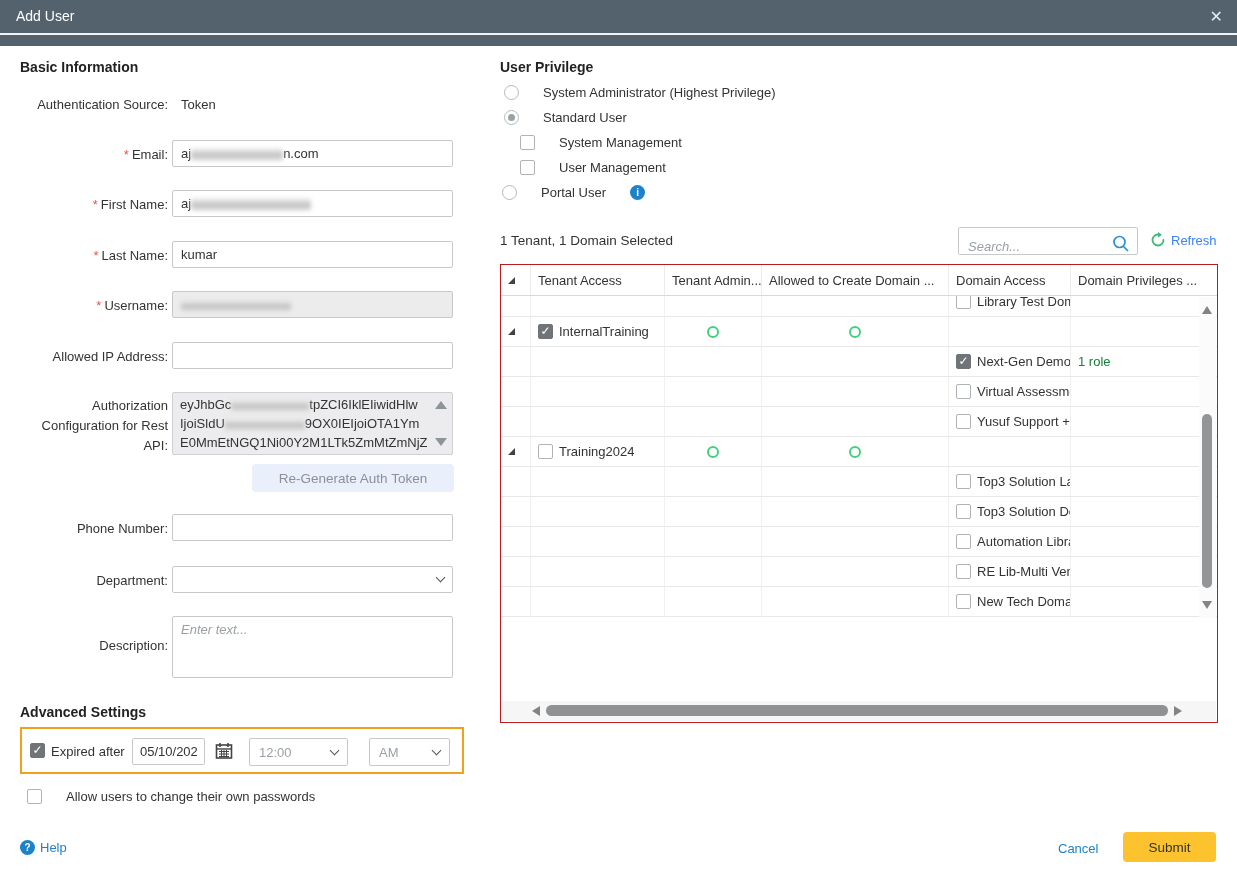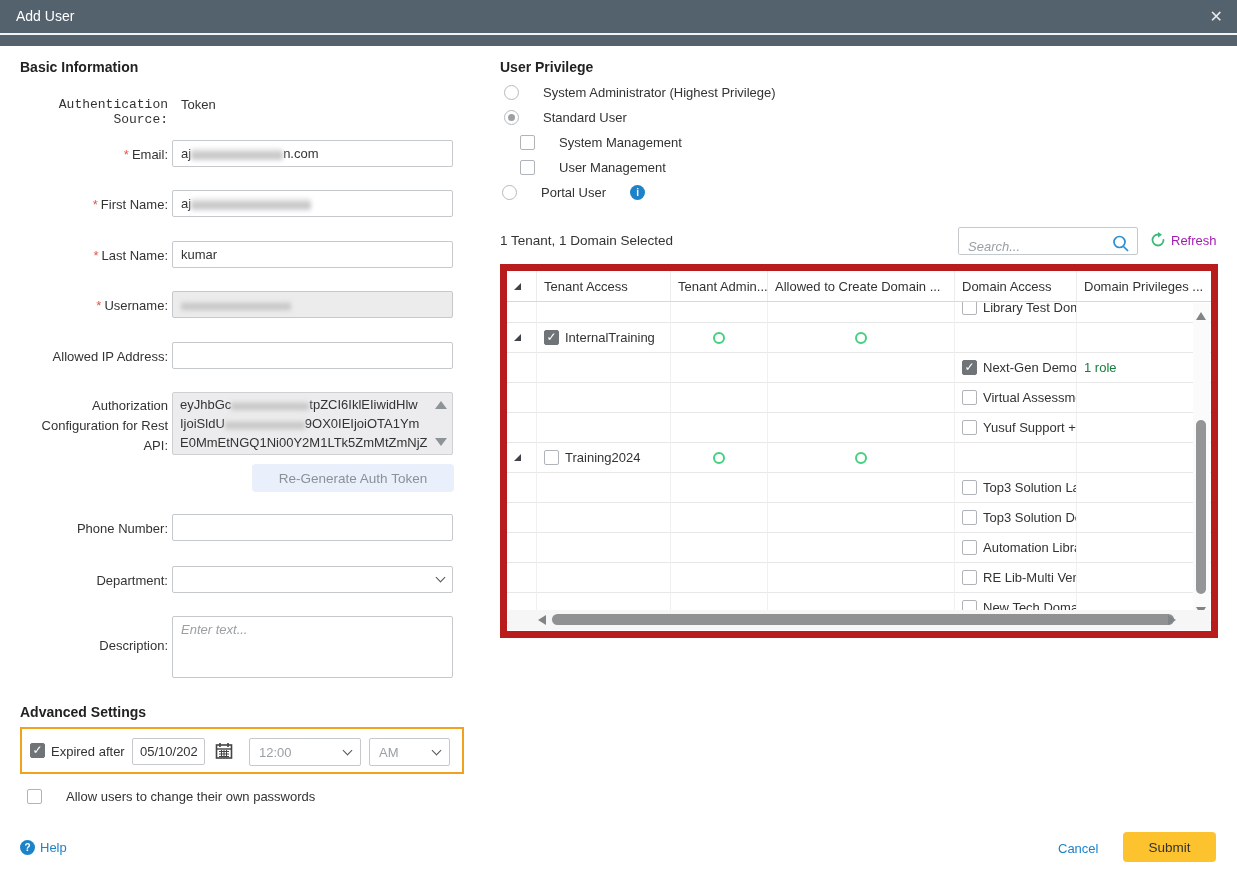--- a/index.html
+++ b/index.html
@@ -68,24 +68,24 @@
   
   .priv-row { position:absolute; display:flex; align-items:center; gap:24px; }
   .info-icon { display:inline-block; width:15px; height:15px; border-radius:50%; background:#1d83c9;
     color:#fff; font-size:10px; font-weight:bold; text-align:center; line-height:15px; font-style:normal; }
 
   .search-box { position:absolute; left:958px; top:227px; width:180px; height:28px; border:1px solid #c6c9cc;
     border-radius:2px; display:flex; align-items:flex-end; }
   .search-box input { border:none; outline:none; flex:1; padding:0 6px 0 9px; font-family:"Liberation Sans", sans-serif;
     font-size:13px; min-width:0; }
   .refresh { position:absolute; left:1150px; top:232px; display:flex; align-items:center; gap:5px;
-    color:#a21caf; cursor:pointer; }
-
-  
-  .grid { position:absolute; left:500px; top:264px; width:718px; height:374px; border:7px solid #b91c1c; background:#fff; }
+    color:#3b82f6; cursor:pointer; }
+
+  
+  .grid { position:absolute; left:500px; top:264px; width:718px; height:459px; border:1px solid #b91c1c; background:#fff; }
   .grow { display:grid; grid-template-columns:30px 134px 97px 187px 122px 147px; height:31px; }
   .grid-head { border-bottom:1px solid #d9d9d9; background:#fff; position:relative; z-index:2; }
   .grid-head .gc { display:flex; align-items:center; padding:0 7px; border-right:1px solid #ececec;
     white-space:nowrap; overflow:hidden; color:#333; }
   .grid-body { position:relative; height:321px; overflow:hidden; }
   .brow { display:grid; grid-template-columns:30px 134px 97px 187px 122px 147px; height:30px; }
   .brow .gc { display:flex; align-items:center; padding:0 7px; border-right:1px solid #f0f0f0;
     border-bottom:1px solid #e8e8e8; white-space:nowrap; overflow:hidden; gap:6px; }
   .first-clip { margin-top:-9px; }
   .exp { width:0; height:0; border-bottom:7px solid #3f4347; border-left:7px solid transparent; }
@@ -116,21 +116,21 @@
 <body>
 
 <div class="hdr">
   <span class="hdr-title">Add User</span>
   <span class="hdr-close">✕</span>
 </div>
 <div class="hdr-underline"></div>
 
 <div class="sec-title" style="left:20px; top:59px;">Basic Information</div>
 
-<div class="flabel" style="top:97px;font-family:Liberation Mono, monospace;">Authentication Source:</div>
+<div class="flabel" style="top:97px;">Authentication Source:</div>
 <div style="position:absolute; left:181px; top:97px;">Token</div>
 
 <div class="flabel" style="top:147px;"><span class="req">*</span><span>Email:</span></div>
 <div class="tinput-div" style="top:140px;"><span>aj</span><span class="blob" style="width:92px;"></span><span>n.com</span></div>
 
 <div class="flabel" style="top:197px;"><span class="req">*</span><span>First Name:</span></div>
 <div class="tinput-div" style="top:190px;"><span>aj</span><span class="blob" style="width:120px;"></span></div>
 
 <div class="flabel" style="top:248px;"><span class="req">*</span><span>Last Name:</span></div>
 <input class="tinput" style="top: 241px;" value="kumar">
@@ -180,21 +180,21 @@
     <line x1="1.5" y1="7" x2="16.5" y2="7" stroke="#444" stroke-width="1.4"></line>
     <g stroke="#444" stroke-width="1">
       <line x1="4" y1="9.5" x2="14" y2="9.5"></line>
         <line x1="4" y1="12" x2="14" y2="12"></line>
         <line x1="4" y1="14.5" x2="14" y2="14.5"></line>
       <line x1="6.5" y1="8" x2="6.5" y2="15.5"></line>
         <line x1="9" y1="8" x2="9" y2="15.5"></line>
         <line x1="11.5" y1="8" x2="11.5" y2="15.5"></line>
     </g>
   </svg>
-  <div class="mini-select" style="left:227px; width:112px;">
+  <div class="mini-select" style="left:227px; width:99px;">
       <span>12:00</span>
       <span class="chev"></span>
     </div>
   <div class="mini-select" style="left:347px; width:81px;">
       <span>AM</span>
       <span class="chev"></span>
     </div>
 </div>
 
 <div class="priv-row" style="left:27px; top:789px;">

